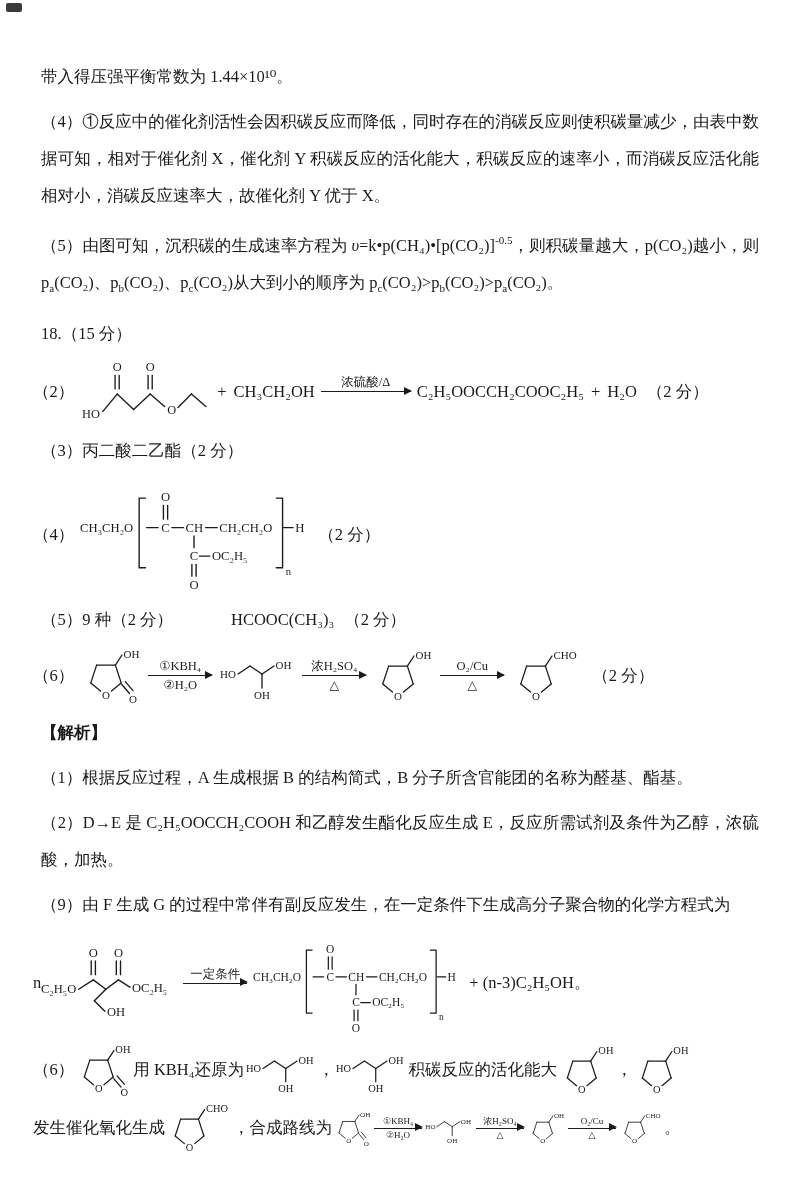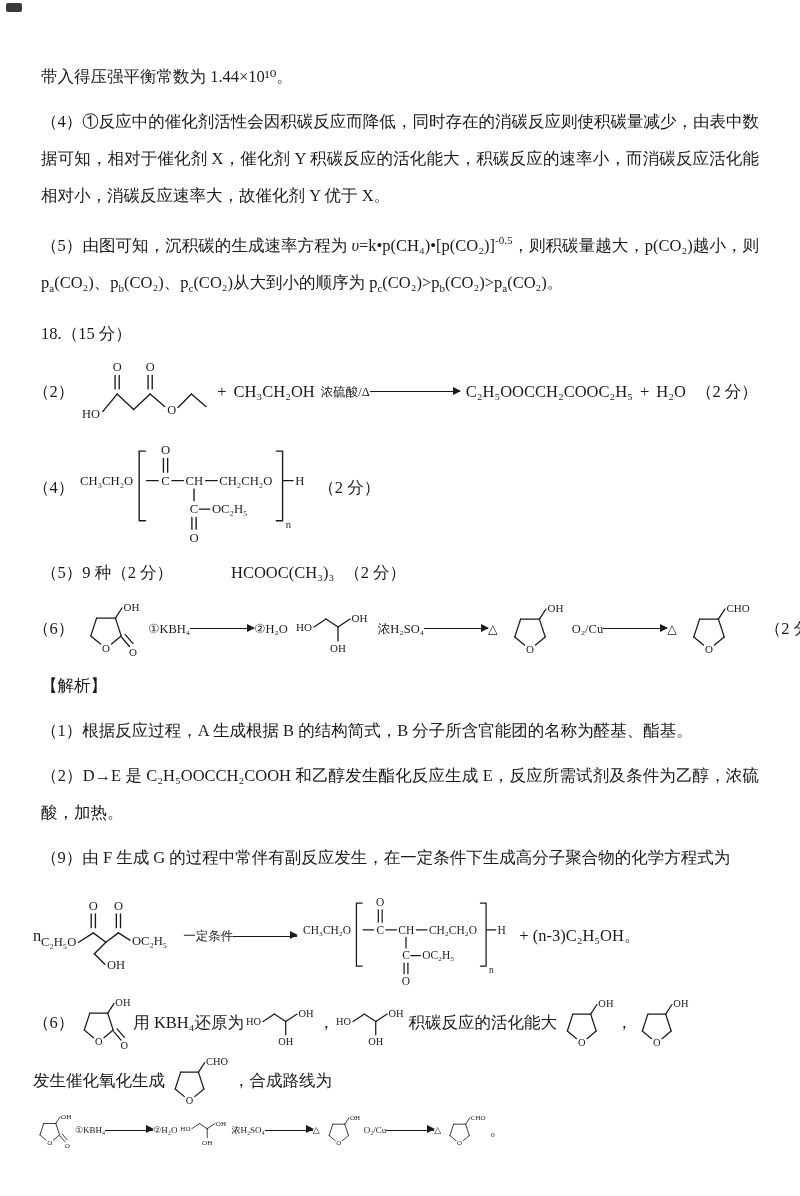--- a/index.html
+++ b/index.html
@@ -3,35 +3,35 @@
 <meta charset="utf-8">
 <style>
   * { box-sizing: border-box; }
   html,body { margin:0; padding:0; background:#ffffff; }
   body { width:800px; font-family:"Liberation Serif","DejaVu Serif",serif; color:#1a1a1a; }
   .page { position:relative; width:800px; min-height:1196px; padding:50px 33px 24px 33px; background:#fff; }
   .corner { position:absolute; left:6px; top:3px; width:16px; height:9px; background:#3a3a3a; border-radius:2px; }
   p.tline { margin:8px; font-size:16.5px; line-height:37px; text-align:justify; }
   p.single { text-align:left; }
   sup,sub { font-size:11px; }
-  .bold { font-weight:normal; }
+  .bold { font-weight:bold; }
   .gap56 { margin-left:56px; }
   .gap58 { margin-left:58px; }
   .gap10 { margin-left:10px; }
   .row { display:flex; align-items:center; font-size:16.5px; flex-wrap:nowrap; }
   .rxn2 { margin:6px 0 4px 0; }
   .row4 { margin:6px 0; }
   .row6 { margin:4px 0 8px 0; }
   .eqrow { margin:6px 0; }
   .qnum { margin-right:6px; white-space:nowrap; }
   .op { margin:0 7px; }
   .formula { white-space:nowrap; }
   .score { margin-left:10px; white-space:nowrap; }
   
-  .arrow { display:inline-flex; flex-direction:row; align-items:center; margin:0 6px; }
+  .arrow { display:inline-flex; flex-direction:column; align-items:center; margin:0 6px; }
   .arrow .ab, .arrow .bl { font-size:12.5px; line-height:16px; min-height:16px; white-space:nowrap; }
   .arrow .shaft { position:relative; width:64px; height:1.4px; background:#1a1a1a; margin:1px 0; }
   .arrow .shaft::after { content:""; position:absolute; right:-1px; top:-4.2px; width:0; height:0;
     border-left:8px solid #1a1a1a; border-top:4.8px solid transparent; border-bottom:4.8px solid transparent; }
   .arr-wide .shaft { width:90px; }
   .arr-mini { margin:0 2px; }
   .arr-mini .ab, .arr-mini .bl { font-size:9px; line-height:11px; min-height:11px; }
   .arr-mini .shaft { width:48px; }
   
   svg.chem { display:inline-block; flex:0 0 auto; }
@@ -191,20 +191,21 @@
       <span class="ab">浓硫酸/Δ</span>
       <span class="shaft"></span>
       <span class="bl"></span>
     </span>
     <span class="formula">C₂H₅OOCCH₂COOC₂H₅</span>
     <span class="op">+</span>
     <span class="formula">H₂O</span>
     <span class="score">（2 分）</span>
   </div>
 
+  <p class="tline single">（3）丙二酸二乙酯（2 分）</p>
 
   <div class="row row4">
     <span class="qnum">（4）</span>
     <svg class="chem" width="228" height="116" viewBox="0 0 216 110">
         <use href="#st-polymer"></use>
       </svg>
     <span class="score">（2 分）</span>
   </div>
 
   <p class="tline single">

